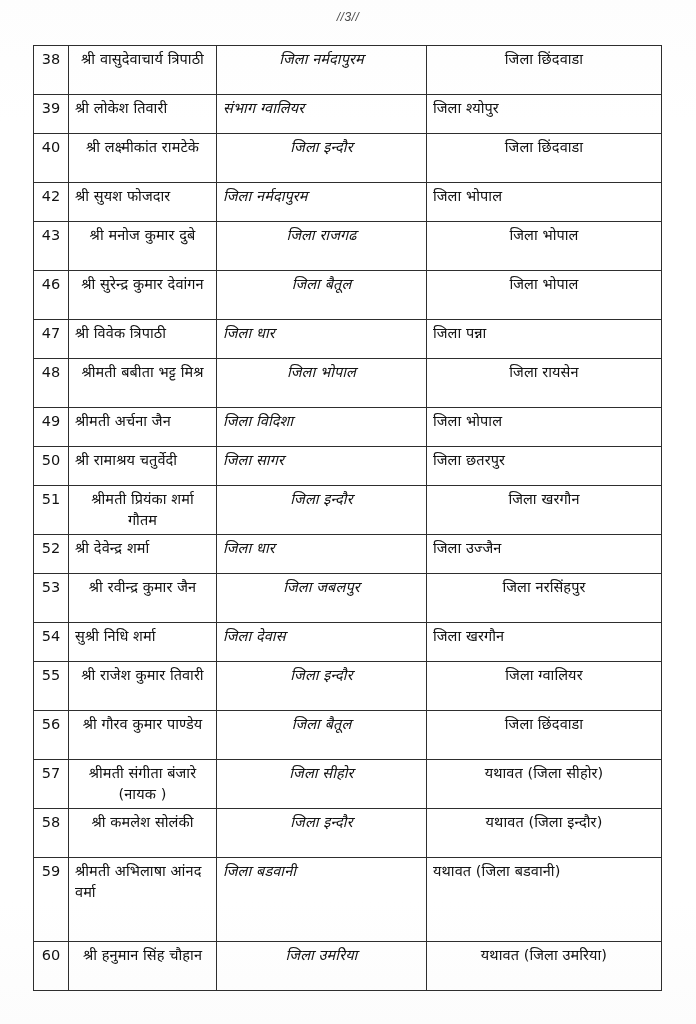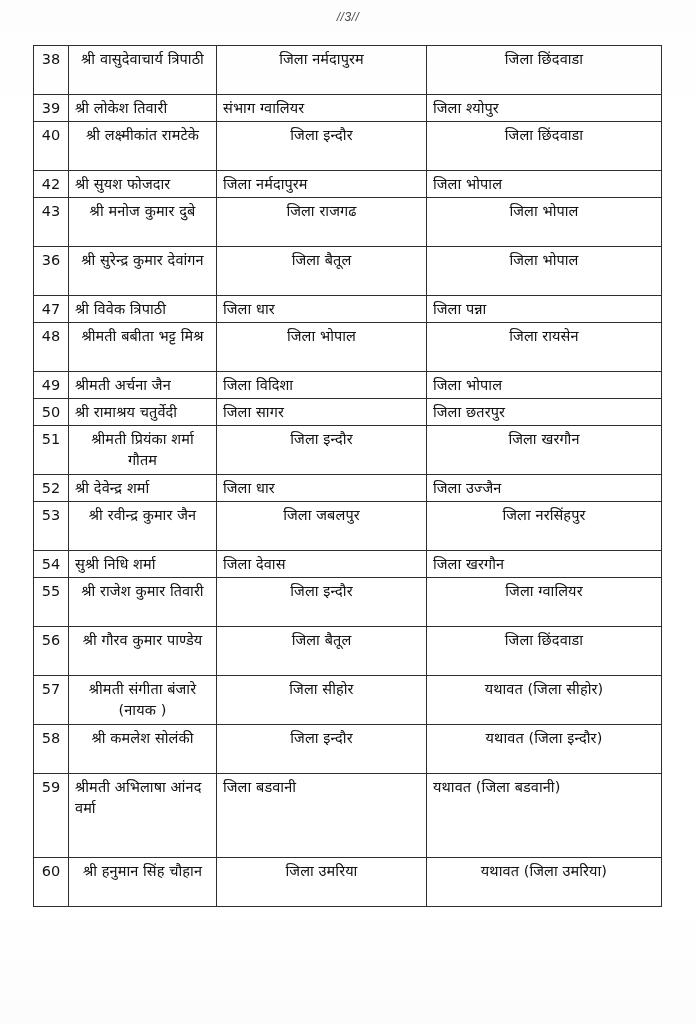--- a/index.html
+++ b/index.html
@@ -59,23 +59,23 @@
   td.c-sno {
     width: 35px;
     text-align: center;
     padding-left: 2px;
     padding-right: 2px;
     font-family: "Liberation Sans", "DejaVu Sans", sans-serif;
     font-size: 14.5px;
     color: #1a1a1a;
   }
   td.c-name  { width: 148px; }
-  td.c-from  { width: 210px; }
+  td.c-from  { width: 210px; font-style: italic; }
   td.c-to    { width: 235px; }
-  tr.h1 td { height: 27px; }
+  tr.h1 td { height: 39px; }
   tr.h2 td { height: 49px; text-align: center; }
   tr.h4 td { height: 84px; }
 </style>
 </head>
 <body>
 
 <div class="page">
 
   <div class="page-header">//3//</div>
 
@@ -106,21 +106,21 @@
             <td class="c-from">जिला नर्मदापुरम</td>
             <td class="c-to">जिला भोपाल</td>
           </tr>
           <tr class="h2">
             <td class="c-sno">43</td>
             <td class="c-name">श्री मनोज कुमार दुबे</td>
             <td class="c-from">जिला राजगढ</td>
             <td class="c-to">जिला भोपाल</td>
           </tr>
           <tr class="h2">
-            <td class="c-sno">36</td>
+            <td class="c-sno">46</td>
             <td class="c-name">श्री सुरेन्द्र कुमार देवांगन</td>
             <td class="c-from">जिला बैतूल</td>
             <td class="c-to">जिला भोपाल</td>
           </tr>
           <tr class="h1">
             <td class="c-sno">47</td>
             <td class="c-name">श्री विवेक त्रिपाठी</td>
             <td class="c-from">जिला धार</td>
             <td class="c-to">जिला पन्ना</td>
           </tr>

